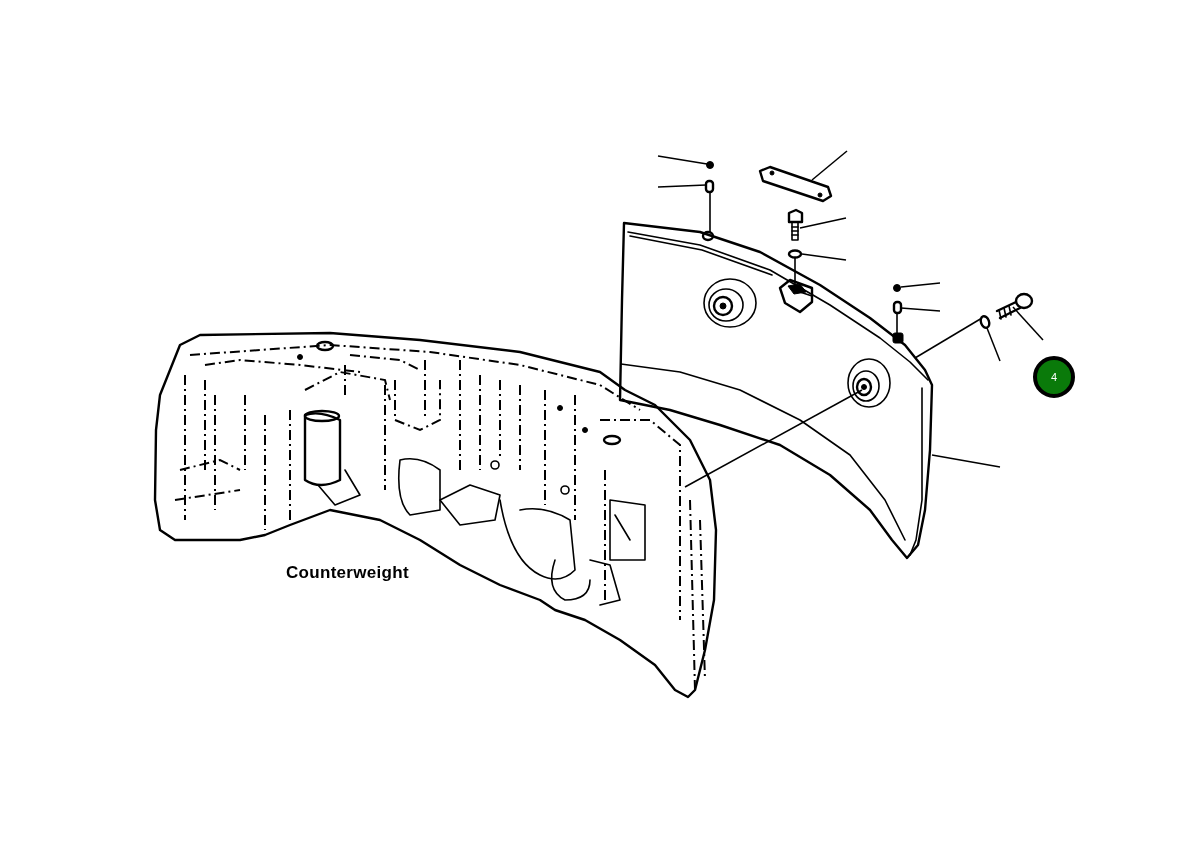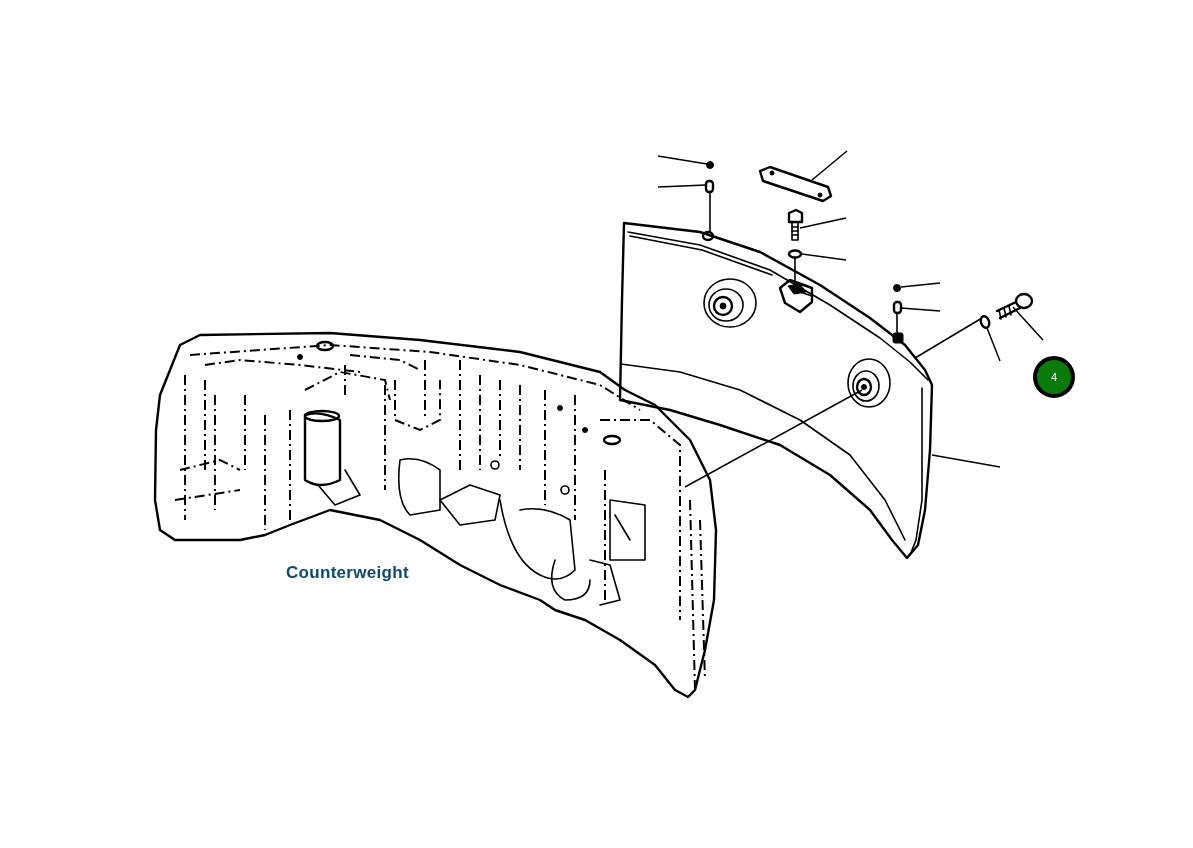--- a/index.html
+++ b/index.html
@@ -1,18 +1,18 @@
 <!DOCTYPE html>
 <html><head>
 <meta charset="utf-8">
 <style>
   html, body { margin:0; padding:0; background:#ffffff; }
   body { width:1193px; height:848px; position:relative; overflow:hidden; font-family:"Liberation Sans", sans-serif; }
   #canvas { position:absolute; left:0; top:0; width:1193px; height:848px; }
-  .label-main { position:absolute; left:286px; top:563px; font-family:"Liberation Sans", sans-serif; font-weight:bold; font-size:17px; color:#0c4a6e; letter-spacing:0.3px; }
+  .label-main { position:absolute; left:286px; top:563px; font-family:"Liberation Sans", sans-serif; font-weight:bold; font-size:17px; color:#000000; letter-spacing:0.3px; }
   .callout { position:absolute; left:1033px; top:356px; width:42px; height:42px; border-radius:50%; background:#0a7a0a; border:4px solid #000; box-sizing:border-box; display:flex; align-items:center; justify-content:center; color:#fff; font-size:11px; cursor:pointer; }
   svg .ln { stroke:#000; stroke-width:1.6; fill:none; stroke-linecap:round; stroke-linejoin:round; }
   svg .thick { stroke:#000; stroke-width:2.4; fill:none; stroke-linecap:round; stroke-linejoin:round; }
   svg .dash { stroke:#000; stroke-width:2; fill:none; stroke-dasharray:10 4 2 4; }
   svg .leader { stroke:#000; stroke-width:1.5; fill:none; }
   svg .fill { fill:#000; stroke:#000; }
 </style>
 </head>
 <body>
 

